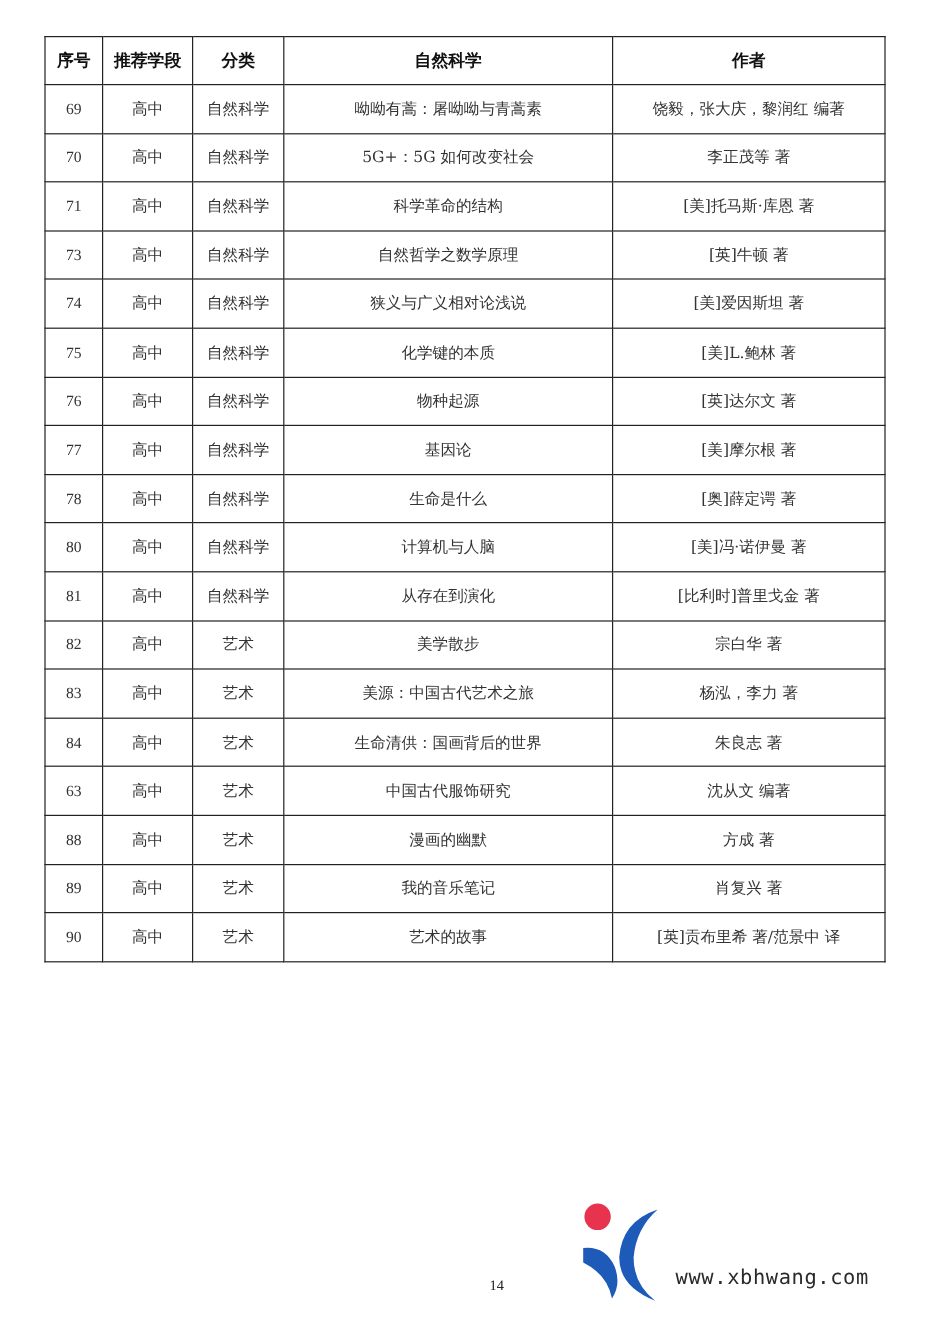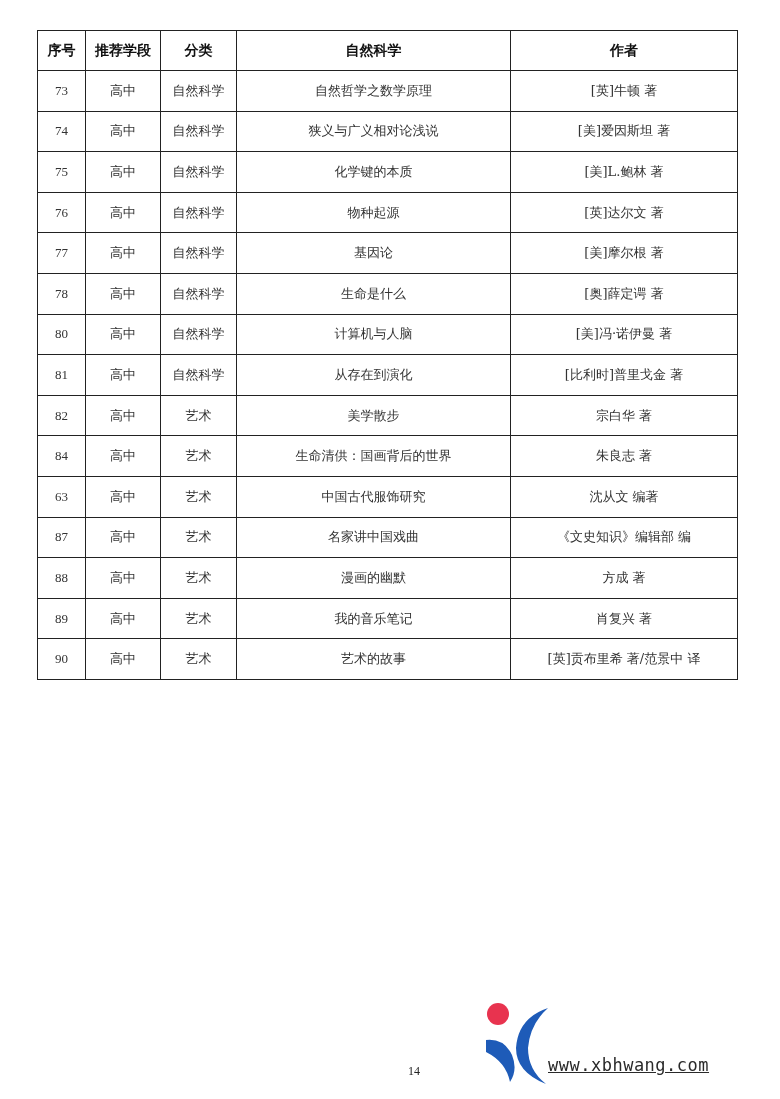--- a/index.html
+++ b/index.html
@@ -12,22 +12,22 @@
   .book-table th { height: 39px; font-family: "DejaVu Sans", "Liberation Sans", sans-serif;
                    font-weight: bold; font-size: 14px; color: #111; margin-top: 30px; }
   .book-table td { height: 39.6px; color: #333; }
   .book-table td.num { font-family: "Liberation Serif", "DejaVu Serif", serif; font-size: 13px; }
   .page-num { position: absolute; left: 0; width: 780px; top: 1064px; text-align: center;
               font-family: "Liberation Serif", serif; font-size: 12px; color: #222; margin-left: 24px; }
   .logo { position: absolute; left: 484px; top: 1000px; width: 290px; height: 85px; }
   .logo-mark { position: absolute; left: 0; top: 0; width: 70px; height: 85px; }
   .logo-title { position: absolute; left: 66px; top: 6px; font-family: "DejaVu Sans", sans-serif;
                 font-size: 37px; color: #2a2a2a; letter-spacing: 1px; white-space: nowrap; }
-  .logo-url { position: absolute; left: 64px; top: 55px; font-family: "DejaVu Sans Mono", "Liberation Mono", monospace;
-              font-size: 17px; color: #2a2a2a; letter-spacing: 0.5px; white-space: nowrap; text-decoration: underline; }
+  .logo-url { position: absolute; left: 79px; top: 55px; font-family: "DejaVu Sans Mono", "Liberation Mono", monospace;
+              font-size: 17px; color: #2a2a2a; letter-spacing: 0.5px; white-space: nowrap; }
 </style>
 </head>
 <body>
 
 <table class="book-table">
   <colgroup>
     <col style="width:48px">
       <col style="width:75px">
       <col style="width:76px">
       <col style="width:274px">
@@ -36,20 +36,41 @@
   <thead>
     <tr>
       <th>序号</th>
       <th>推荐学段</th>
       <th>分类</th>
       <th>自然科学</th>
       <th>作者</th>
     </tr>
   </thead>
   <tbody id="table-body">
+      <tr>
+        <td class="num">69</td>
+        <td>高中</td>
+        <td>自然科学</td>
+        <td>呦呦有蒿：屠呦呦与青蒿素</td>
+        <td>饶毅，张大庆，黎润红 编著</td>
+      </tr>
+      <tr>
+        <td class="num">70</td>
+        <td>高中</td>
+        <td>自然科学</td>
+        <td>5G+：5G 如何改变社会</td>
+        <td>李正茂等 著</td>
+      </tr>
+      <tr>
+        <td class="num">71</td>
+        <td>高中</td>
+        <td>自然科学</td>
+        <td>科学革命的结构</td>
+        <td>[美]托马斯·库恩 著</td>
+      </tr>
       <tr>
         <td class="num">73</td>
         <td>高中</td>
         <td>自然科学</td>
         <td>自然哲学之数学原理</td>
         <td>[英]牛顿 著</td>
       </tr>
       <tr>
         <td class="num">74</td>
         <td>高中</td>
@@ -100,39 +121,39 @@
         <td>[比利时]普里戈金 著</td>
       </tr>
       <tr>
         <td class="num">82</td>
         <td>高中</td>
         <td>艺术</td>
         <td>美学散步</td>
         <td>宗白华 著</td>
       </tr>
       <tr>
+        <td class="num">83</td>
+        <td>高中</td>
+        <td>艺术</td>
+        <td>美源：中国古代艺术之旅</td>
+        <td>杨泓，李力 著</td>
+      </tr>
+      <tr>
         <td class="num">84</td>
         <td>高中</td>
         <td>艺术</td>
         <td>生命清供：国画背后的世界</td>
         <td>朱良志 著</td>
       </tr>
       <tr>
         <td class="num">63</td>
         <td>高中</td>
         <td>艺术</td>
         <td>中国古代服饰研究</td>
         <td>沈从文 编著</td>
-      </tr>
-      <tr>
-        <td class="num">87</td>
-        <td>高中</td>
-        <td>艺术</td>
-        <td>名家讲中国戏曲</td>
-        <td>《文史知识》编辑部 编</td>
       </tr>
       <tr>
         <td class="num">88</td>
         <td>高中</td>
         <td>艺术</td>
         <td>漫画的幽默</td>
         <td>方成 著</td>
       </tr>
       <tr>
         <td class="num">89</td>

